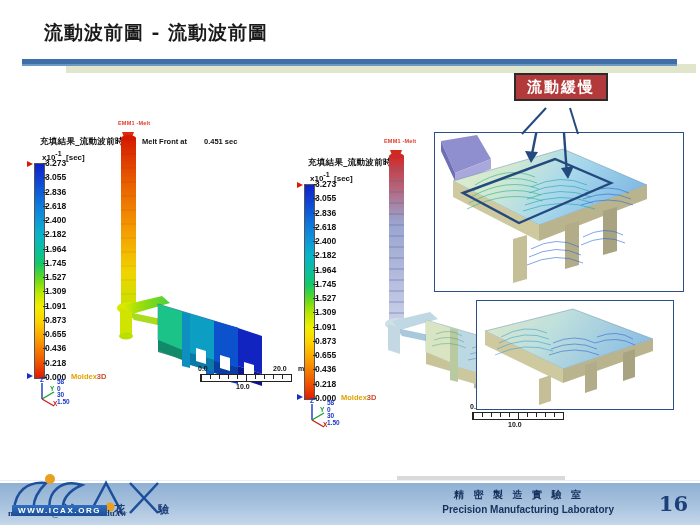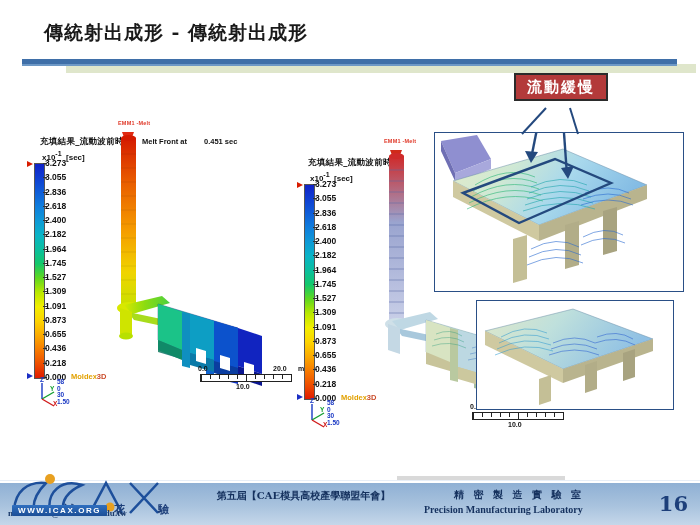--- a/index.html
+++ b/index.html
@@ -156,22 +156,22 @@
     font-family:"DejaVu Serif", serif;font-size:10px;font-weight:700;
     color:#15315e;line-height:15px;text-align:center;
   }
   .f-lab-cn{
     position:absolute;left:424px;top:5px;width:190px;
     font-family:"DejaVu Serif", serif;font-size:10px;font-weight:700;
     color:#15315e;letter-spacing:3px;text-align:center;
   }
   .f-lab-en{
     position:absolute;left:424px;top:21px;width:190px;
-    font-family:Liberation Serif, serif;font-size:10px;font-weight:700;
-    color:#15315e;text-align:left;
+    font-family:Liberation Sans, sans-serif;font-size:10px;font-weight:700;
+    color:#15315e;text-align:right;
   }
   .f-page{
     position:absolute;right:12px;top:8px;
     font-family:"DejaVu Serif", serif;font-size:21px;font-weight:700;
     color:#1d3f7a;
     text-align:right;
   }
   .f-mail{
     position:absolute;left:8px;top:25px;font-size:9px;font-weight:700;
     color:#1a3a6b;white-space:nowrap;font-family:"Liberation Serif",serif;
@@ -182,21 +182,21 @@
     background:linear-gradient(to bottom,#2f6fc0,#1c4e96);
     color:#fff;font-size:8px;font-weight:700;letter-spacing:1.6px;
     padding:1px 6px;border-radius:1px;font-family:"Liberation Sans",sans-serif;
   }
 </style>
 </head>
 <body>
 
 <div class="slide">
 
-  <div class="title">傳統射出成形 - 傳統射出成形</div>
+  <div class="title">流動波前圖 - 流動波前圖</div>
   <div class="rule-green"></div>
   <div class="rule-blue"></div>
 
   <div class="plot">
 
     <div class="plot-title" style="left:40px;top:136px;">充填結果_流動波前時間</div>
 
     <div class="plot-units" style="left:42px;top:150px;">
       <span>x10</span><sup>-1</sup>&nbsp;&nbsp;<span>[sec]</span>
     </div>
@@ -636,21 +636,20 @@
       <circle cx="104" cy="34" r="4.5" fill="#e8a020"></circle>
       <text x="58" y="40" font-family="DejaVu Serif, serif" font-size="11" font-weight="700" fill="#1d3f7a">誠</text>
       <text x="108" y="40" font-family="DejaVu Serif, serif" font-size="11" font-weight="700" fill="#1d3f7a">花</text>
       <text x="152" y="40" font-family="DejaVu Serif, serif" font-size="11" font-weight="700" fill="#1d3f7a">驗</text>
     </svg>
 
     <div class="f-mail">m10205210@mail.ntust.edu.tw</div>
     <div class="icax-url">WWW.ICAX.ORG</div>
 
     <div class="f-conf">
-      <div>第五屆【CAE模具高校產學聯盟年會】</div>
     </div>
 
     <div class="f-lab-cn">精 密 製 造 實 驗 室</div>
     <div class="f-lab-en">Precision Manufacturing Laboratory</div>
 
     <div class="f-page">16</div>
   </div>
 
 </div>
 

